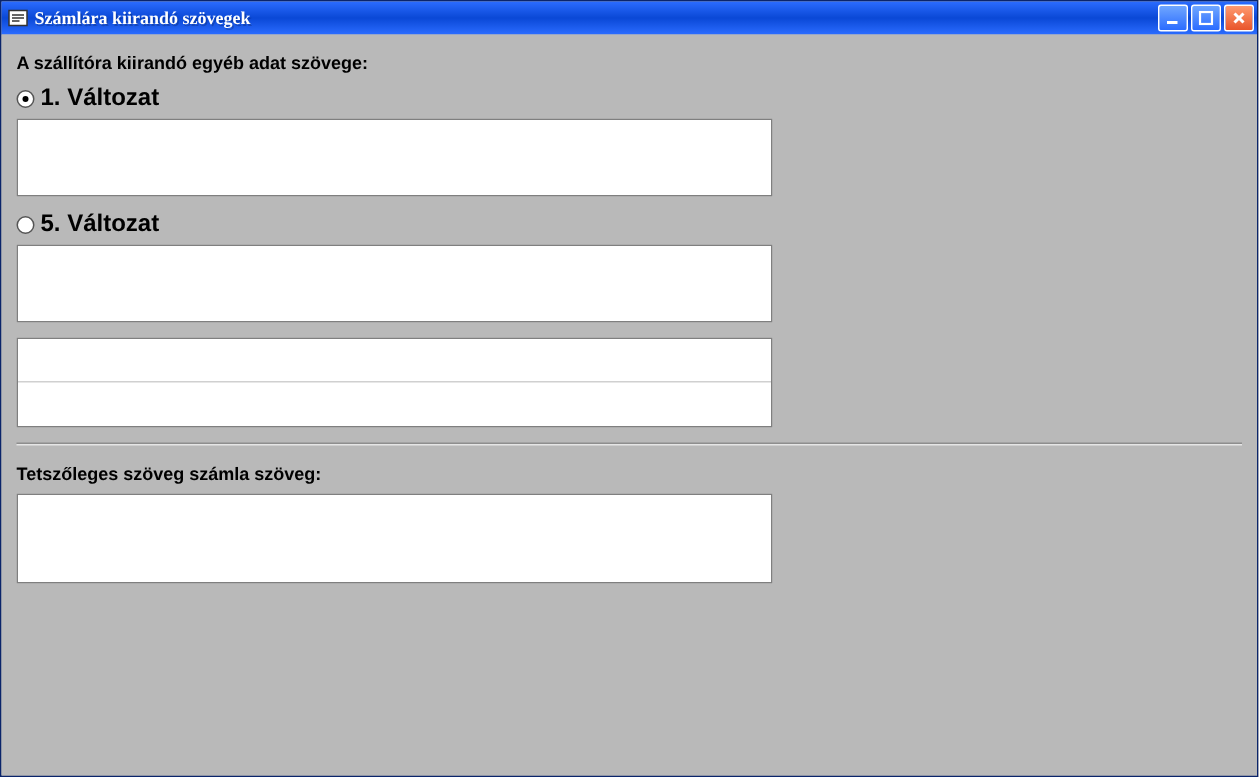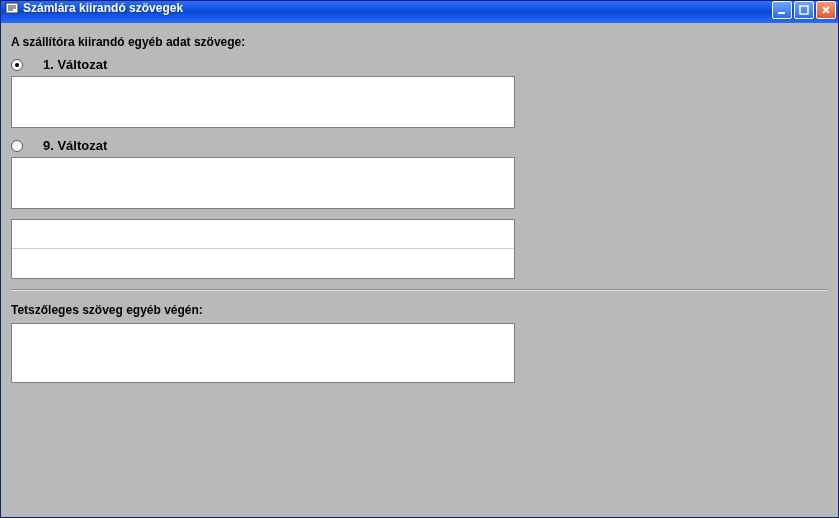--- a/index.html
+++ b/index.html
@@ -16,22 +16,24 @@
     height: 518px;
     background: #b9b9b9;
     border: 1px solid #0a246a;
     box-sizing: border-box;
     position: relative;
   }
   .titlebar {
     height: 22px;
     background: linear-gradient(to bottom, #2b6cff 0%, #0a48d6 50%, #2b6cff 100%);
     display: flex;
+    align-items: center;
     padding: 0 2px 0 4px;
     box-sizing: border-box;
+    font-family: Liberation Serif, serif;
   }
   .title-icon {
     width: 14px;
     height: 14px;
     margin-right: 4px;
     display: inline-flex;
     align-items: center;
     justify-content: center;
   }
   .title-icon svg { display:block; }
@@ -78,24 +80,24 @@
   .bold-label {
     font-weight: bold;
     color: #000;
     font-size: 12px;
     margin-bottom: 8px;
   }
   .radio-row {
     display: flex;
     align-items: center;
     font-weight: bold;
-    font-size: 13px;
+    font-size: 16px;
     color: #000;
     margin-bottom: 4px;
-    gap: 20px;
+    gap: 4px;
   }
   .radio {
     width: 12px;
     height: 12px;
     border-radius: 50%;
     background: #fff;
     border: 1px solid #555;
     box-sizing: border-box;
     display: inline-flex;
     align-items: center;
@@ -182,27 +184,27 @@
     <div class="radio-row">
       <span id="r0" class="radio checked">
           <span class="dot"></span>
         </span>
       <span>1. Változat</span>
     </div>
     <textarea class="multi-input" style=""></textarea>
 
     <div class="radio-row">
       <span id="r1" class="radio"></span>
-      <span>9. Változat</span>
+      <span>5. Változat</span>
     </div>
     <textarea class="multi-input" style=""></textarea>
 
     <div class="group3">
       <textarea class="multi-input var3" style=""></textarea>
       <div class="mid-line"></div>
     </div>
 
     <hr class="hr-line">
 
-    <div class="bold-label" style="margin-bottom:6px">Tetszőleges szöveg egyéb végén:</div>
+    <div class="bold-label" style="margin-bottom:6px">Tetszőleges szöveg számla szöveg:</div>
     <textarea class="multi-input" style="height: 60px;"></textarea>
   </div>
 </div>
 
 </body></html>

